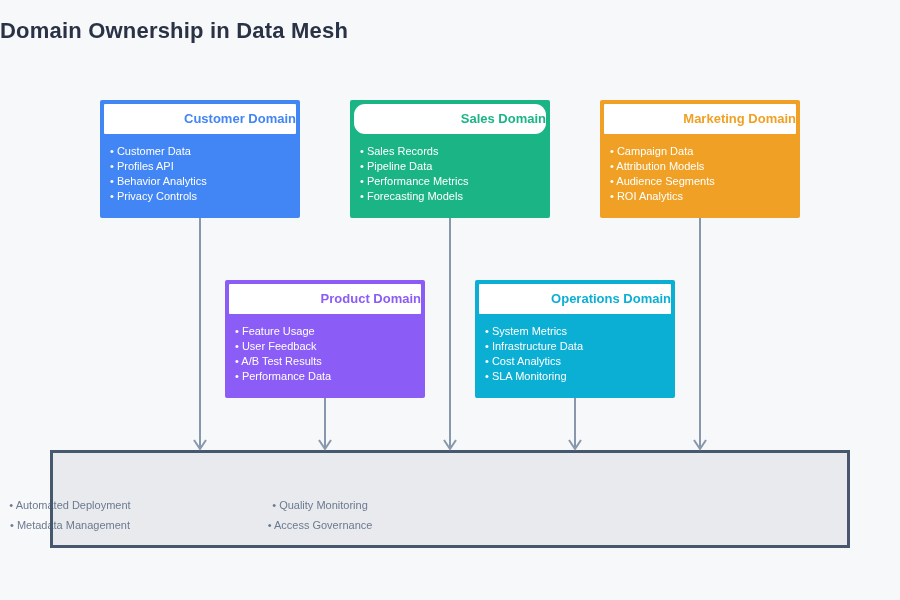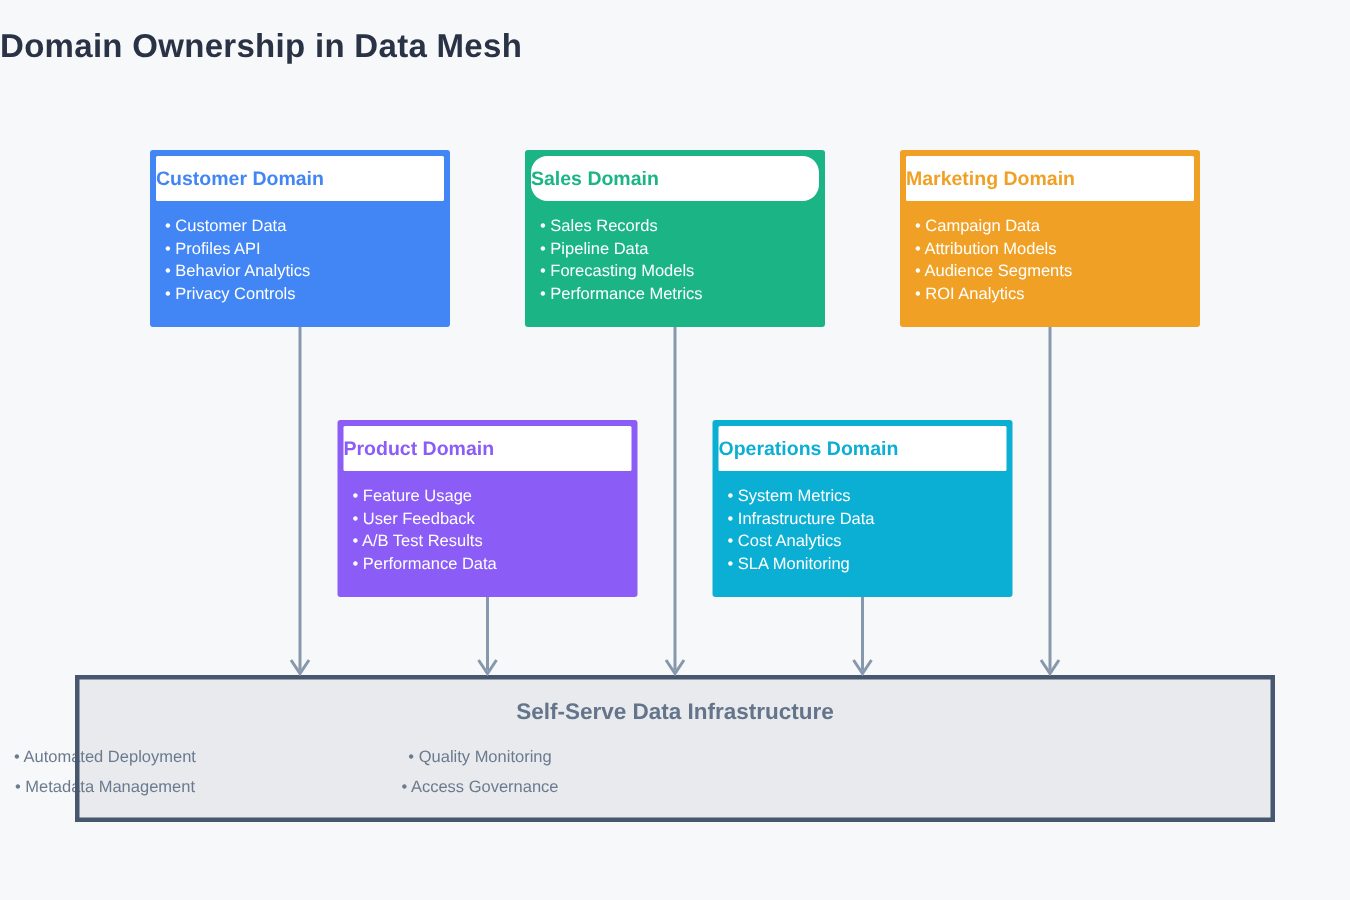--- a/index.html
+++ b/index.html
@@ -36,21 +36,21 @@
   .b2 { left: 600px; top: 100px; }
   .b3 { left: 225px; top: 280px; }
   .b4 { left: 475px; top: 280px; }
 
   .box-header {
     position: absolute;
     left: 4px; right: 4px; top: 4px;
     height: 30px;
     background: #ffffff;
     border-radius: 1px;
-    text-align: left;
+    text-align: right;
     line-height: 30px;
     font-size: 13px;
     font-weight: bold;
   }
 
   .box-items {
     position: absolute;
     left: 10px; right: 4px; top: 44px;
     list-style: none;
     color: #ffffff;
@@ -117,22 +117,22 @@
         <li>• Behavior Analytics</li>
         <li>• Privacy Controls</li>
       </ul>
   </div>
 
   <div class="box b1" style="background-color: rgb(27, 181, 133);">
     <div class="box-header" style="color: rgb(27, 181, 133); border-radius: 11px;">Sales Domain</div>
     <ul class="box-items">
         <li>• Sales Records</li>
         <li>• Pipeline Data</li>
+        <li>• Performance Metrics</li>
         <li>• Forecasting Models</li>
-        <li>• Performance Metrics</li>
       </ul>
   </div>
 
   <div class="box b2" style="background-color: rgb(240, 161, 37);">
     <div class="box-header" style="color: rgb(240, 161, 37);">Marketing Domain</div>
     <ul class="box-items">
         <li>• Campaign Data</li>
         <li>• Attribution Models</li>
         <li>• Audience Segments</li>
         <li>• ROI Analytics</li>
@@ -153,21 +153,20 @@
     <div class="box-header" style="color: rgb(12, 175, 212);">Operations Domain</div>
     <ul class="box-items">
         <li>• System Metrics</li>
         <li>• Infrastructure Data</li>
         <li>• Cost Analytics</li>
         <li>• SLA Monitoring</li>
       </ul>
   </div>
 
   <div class="infra-fill" style="background-color: rgb(232, 234, 238);"></div>
-  <div class="infra-title" style="color: rgb(100, 116, 139);">Self-Serve Data Infrastructure</div>
   <ul class="infra-col ic0" style="color: rgb(107, 122, 142);">
       <li>• Automated Deployment</li>
       <li>• Metadata Management</li>
     </ul>
   <ul class="infra-col ic1" style="color: rgb(107, 122, 142);">
       <li>• Quality Monitoring</li>
       <li>• Access Governance</li>
     </ul>
   <div class="infra-border" style="border-color: rgb(71, 88, 110);"></div>
 

